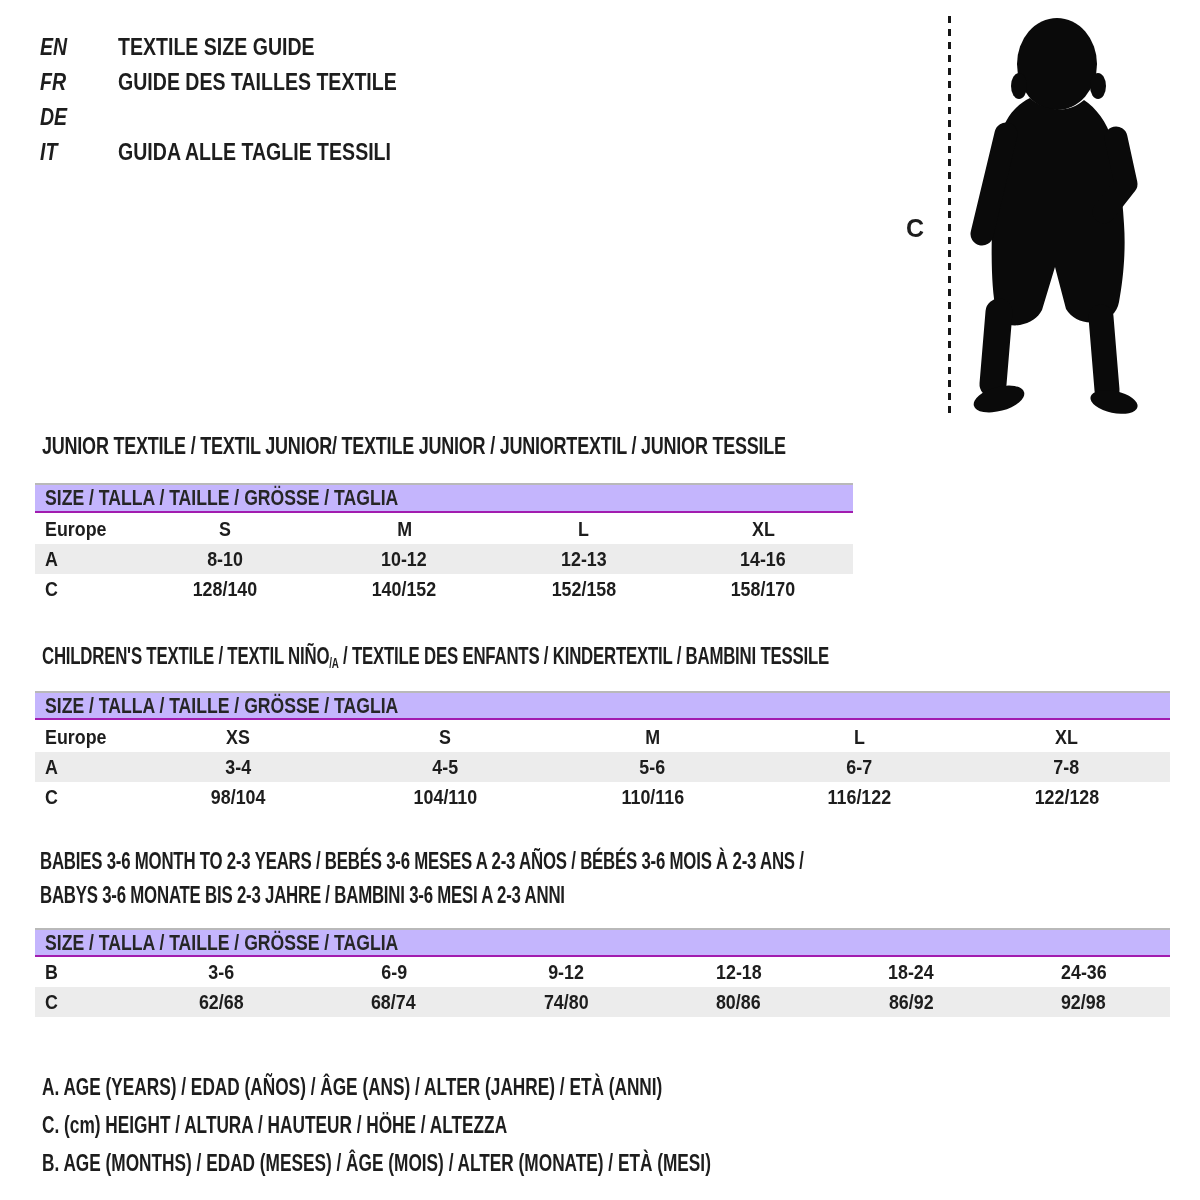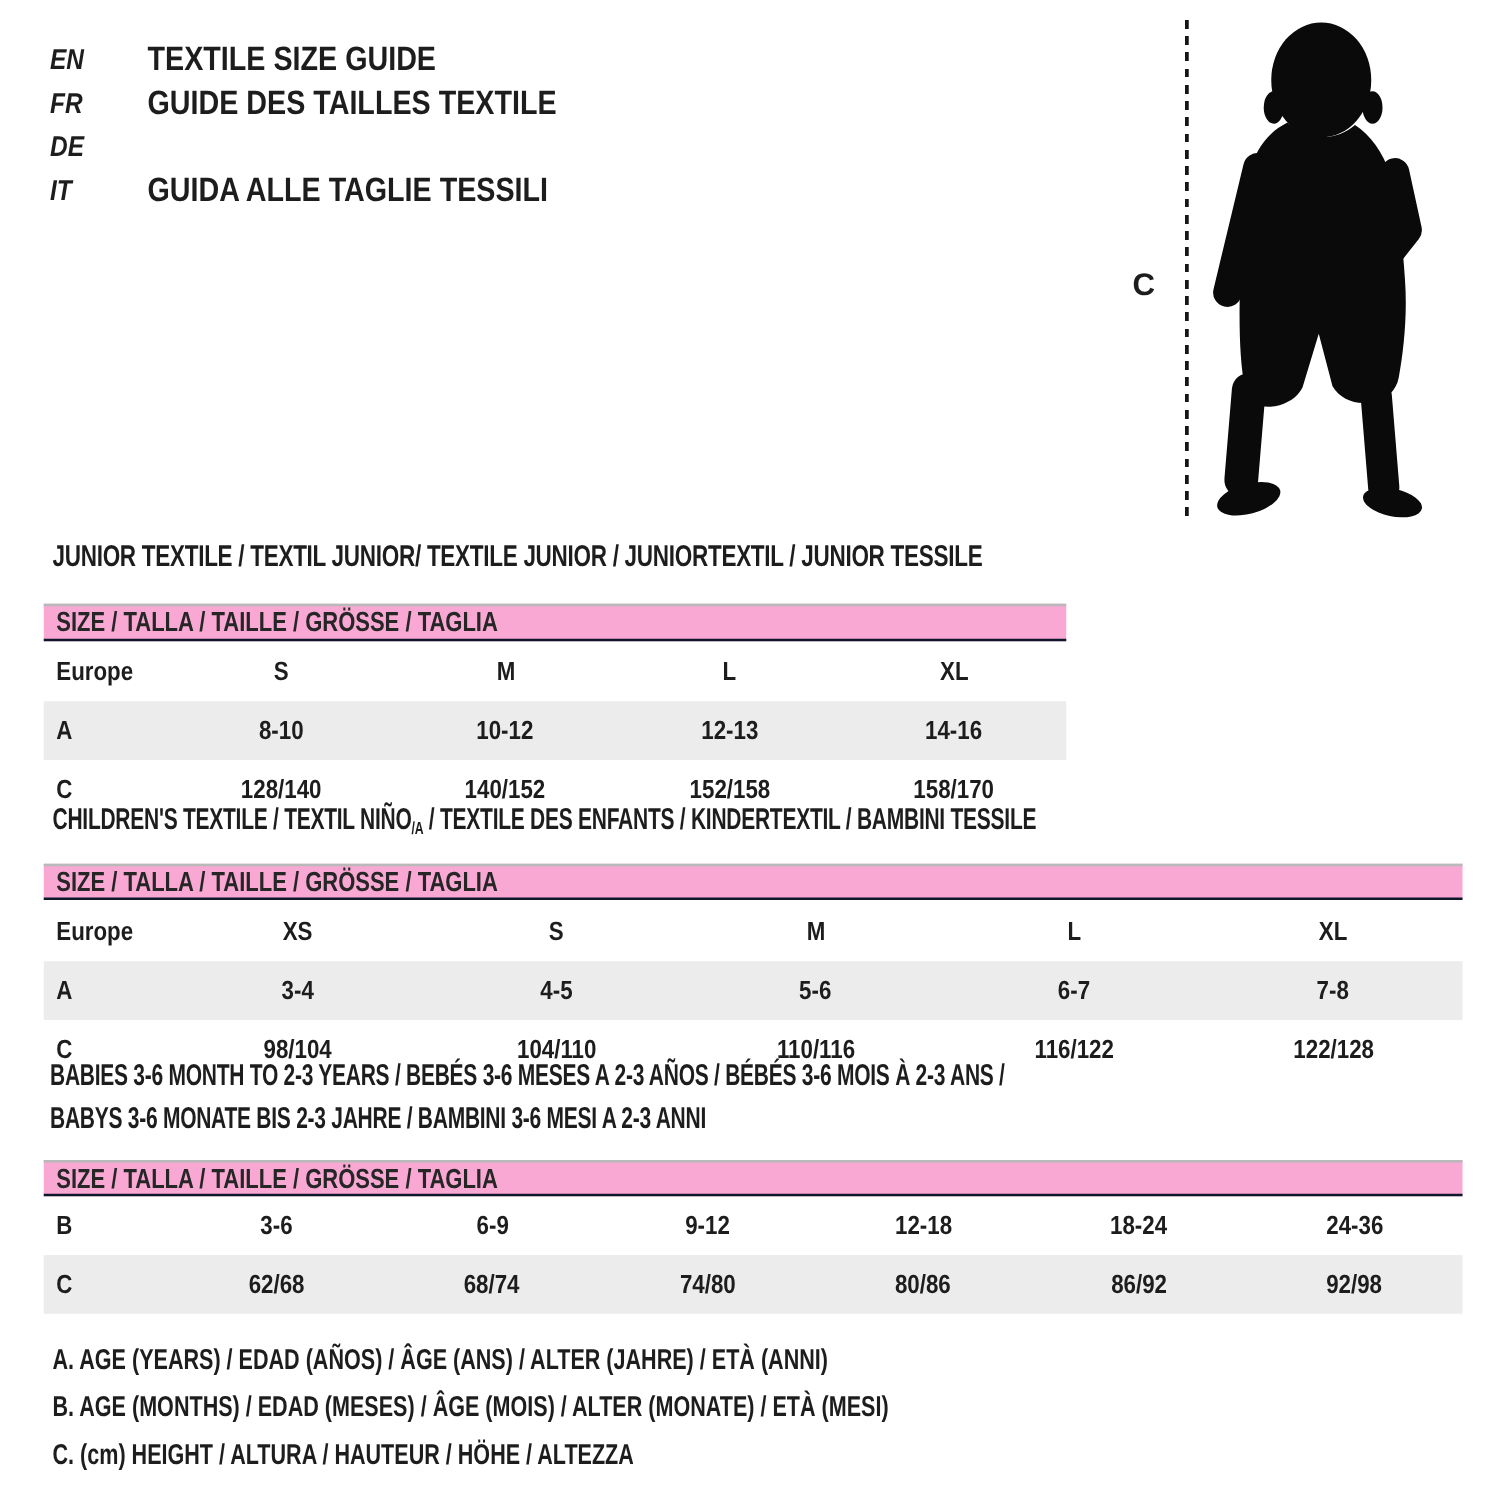--- a/index.html
+++ b/index.html
@@ -15,43 +15,43 @@
   .sx70 { transform:scaleX(.70); }
   .sx75 { transform:scaleX(.75); }
   .sx80 { transform:scaleX(.80); }
   .sx85 { transform:scaleX(.85); }
   .sxc  { display:inline-block; white-space:nowrap; transform:scaleX(.85); transform-origin:50% 50%; }
 
   
   .lang-list { left:40px; top:30px; }
   .lang-row { display:flex; height:35px; align-items:center; }
   .lang-code { width:78px; font-size:23px;font-style:italic; }
-  .lang-label { font-size:27px; }
+  .lang-label { font-size:23px; }
 
   
   .dotline {
     left:948px; top:16px; width:3px; height:400px;
     background:repeating-linear-gradient(to bottom,#161616 0 7px, transparent 7px 13px);
   }
   .measure-c { left:906px; top:214px; font-size:25px; }
   .silhouette { left:966px; top:12px; }
 
   
   .heading { font-size:24px; line-height:27px; letter-spacing:-0.3px; }
   .heading sub { font-size:14px; vertical-align:-4px; }
 
   
   .size-bar {
-    background:#f9a8d4; border-top:2px solid #b9b9b9; border-bottom:2px solid #0f172a;
+    background:#c4b5fd; border-top:2px solid #b9b9b9; border-bottom:2px solid #a21caf;
     box-sizing:border-box; display:flex; align-items:center; padding-left:10px;
     font-size:22px; color:#262626;
   }
 
   
-  .tbl .t-row { display:grid; height:47px; align-items:center; }
+  .tbl .t-row { display:grid; height:30px; align-items:center; }
   .tbl.cols4 .t-row { grid-template-columns:100px repeat(4,1fr); }
   .tbl.cols5 .t-row { grid-template-columns:100px repeat(5,1fr); }
   .tbl.cols6 .t-row { grid-template-columns:100px repeat(6,1fr); }
   .t-row.shaded { background:#ececec; }
   .t-cell { text-align:center; font-size:21px; }
   .t-cell.lbl { text-align:left; padding-left:10px; }
   .t-cell.lbl .sxc { transform-origin:0 50%; }
 
   
   .footnotes { left:42px; top:1068px; }
@@ -187,18 +187,18 @@
       <div class="t-cell"><span class="sxc">86/92</span></div>
       <div class="t-cell"><span class="sxc">92/98</span></div>
     </div>
   </div>
 
 <div class="abs footnotes">
   <div class="footnote">
       <span class="sx75">A. AGE (YEARS) / EDAD (AÑOS) / ÂGE (ANS) / ALTER (JAHRE) / ETÀ (ANNI)</span>
     </div>
   <div class="footnote">
+      <span class="sx75">C. (cm) HEIGHT / ALTURA / HAUTEUR / HÖHE / ALTEZZA</span>
+    </div>
+  <div class="footnote">
       <span class="sx75">B. AGE (MONTHS) / EDAD (MESES) / ÂGE (MOIS) / ALTER (MONATE) / ETÀ (MESI)</span>
     </div>
-  <div class="footnote">
-      <span class="sx75">C. (cm) HEIGHT / ALTURA / HAUTEUR / HÖHE / ALTEZZA</span>
-    </div>
 </div>
 
 </body></html>

